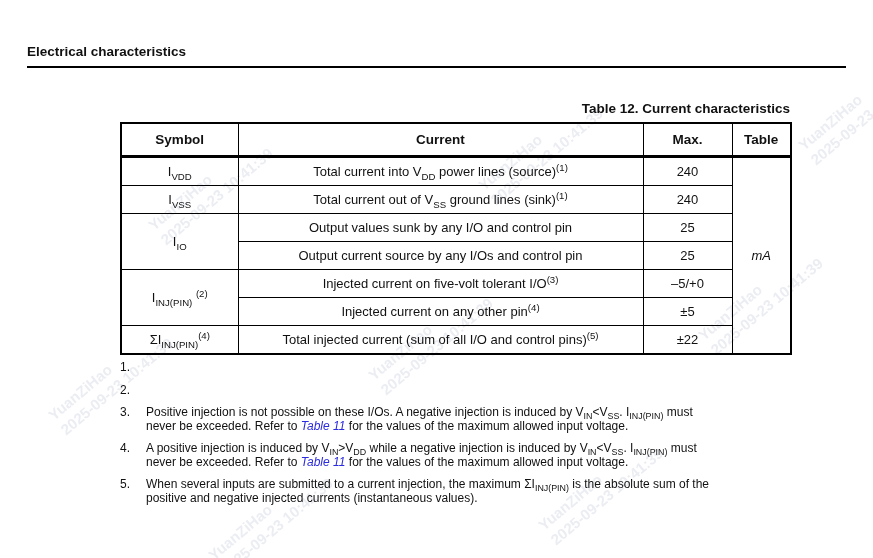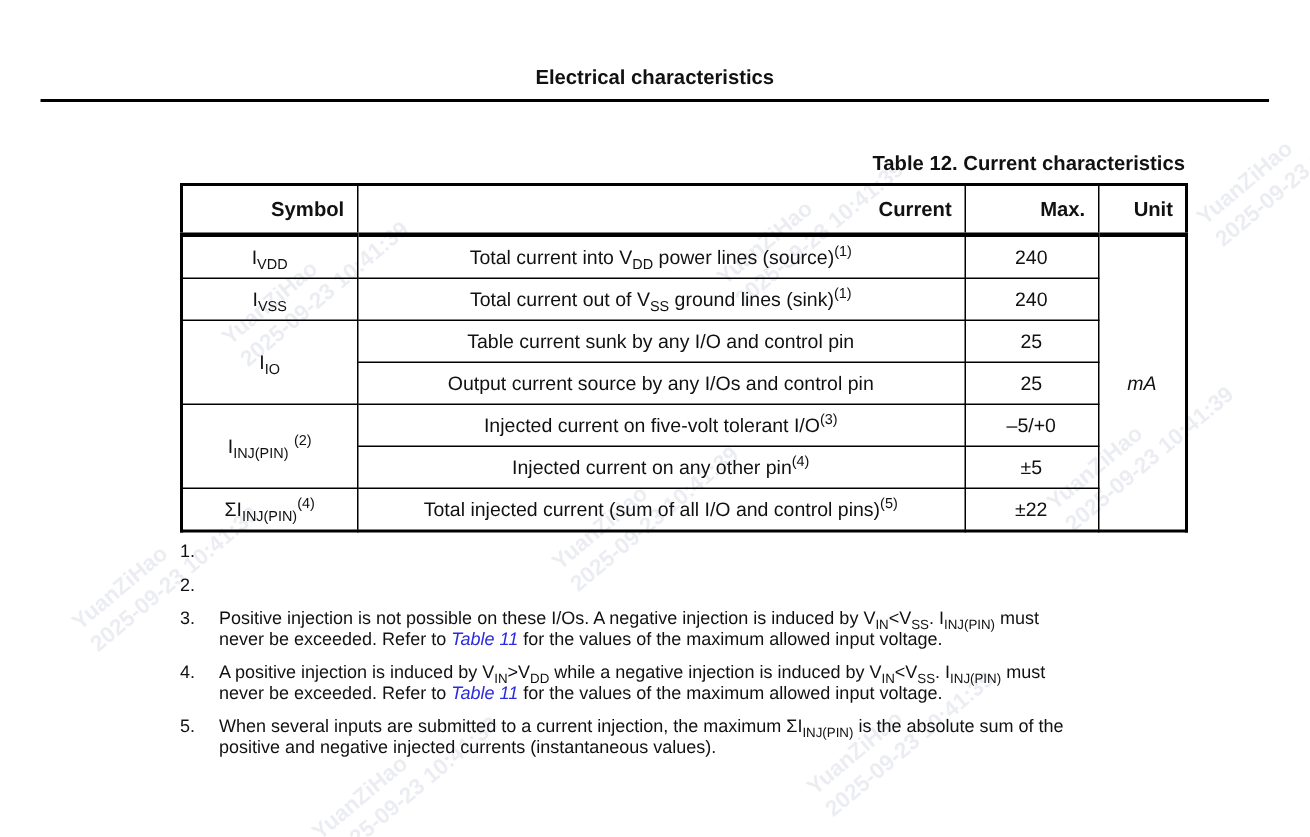--- a/index.html
+++ b/index.html
@@ -17,21 +17,21 @@
     position:absolute;
     transform:rotate(-40deg);
     color:rgba(155,165,190,0.20);
     font-size:15px;font-weight:bold;line-height:19px;
     white-space:nowrap;
   }
   
   .content{position:relative;z-index:1;}
   .pg-header{
     position:absolute;left:27px;right:27px;top:44px;
-    display:flex;justify-content:center;align-items:baseline;
+    display:flex;justify-content:space-between;align-items:baseline;
     font-size:13.5px;font-weight:bold;
   }
   .pg-rule{position:absolute;left:27px;right:27px;top:66px;height:2px;background:#000;}
   
   .tbl-title{
     position:absolute;left:120px;width:670px;top:101px;
     text-align:right;font-size:13.5px;font-weight:bold;
   }
   .tbl-wrap{position:absolute;left:120px;top:122px;}
   table.chars{
@@ -40,21 +40,21 @@
     border:2px solid #000;
     font-size:13px;
   }
   table.chars th, table.chars td{
     border:1px solid #000;
     padding:0 8px;
     background:transparent;
     text-align:center;
   }
   table.chars thead th{
-    height:31px;font-size:13.5px;font-weight:bold;text-align:right;
+    height:31px;font-size:13.5px;font-weight:bold;text-align:center;
     border-bottom:3px solid #000;
   }
   table.chars td{height:27px;}
   td.sym{text-align:center;}
   td.rat{text-align:left;padding-left:9px;}
   td.max{text-align:center;}
   td.unit{text-align:center;font-style:italic;}
   sub{font-size:0.74em;line-height:0;}
   sup{font-size:0.74em;line-height:0;}
   
@@ -95,38 +95,38 @@
           <col style="width:117px">
             <col style="width:405px">
             <col style="width:89px">
             <col style="width:59px">
         </colgroup>
         <thead>
           <tr>
             <th>Symbol</th>
             <th>Current</th>
             <th>Max.</th>
-            <th>Unit</th>
+            <th>Table</th>
           </tr>
         </thead>
         <tbody>
           <tr>
             <td class="sym">I<sub>VDD</sub></td>
             <td class="rat">Total current into V<sub>DD</sub> power lines (source)<sup>(1)</sup></td>
             <td class="max">240</td>
             <td class="unit" rowspan="7">mA</td>
           </tr>
           <tr>
             <td class="sym">I<sub>VSS</sub></td>
             <td class="rat">Total current out of V<sub>SS</sub> ground lines (sink)<sup>(1)</sup></td>
             <td class="max">240</td>
           </tr>
           <tr>
             <td class="sym" rowspan="2">I<sub>IO</sub></td>
-            <td class="rat">Table current sunk by any I/O and control pin</td>
+            <td class="rat">Output values sunk by any I/O and control pin</td>
             <td class="max">25</td>
           </tr>
           <tr>
             <td class="rat">Output current source by any I/Os and control pin</td>
             <td class="max">25</td>
           </tr>
           <tr>
             <td class="sym" rowspan="2">I<sub>INJ(PIN)</sub> <sup>(2)</sup></td>
             <td class="rat">Injected current on five-volt tolerant I/O<sup>(3)</sup></td>
             <td class="max">–5/+0</td>

